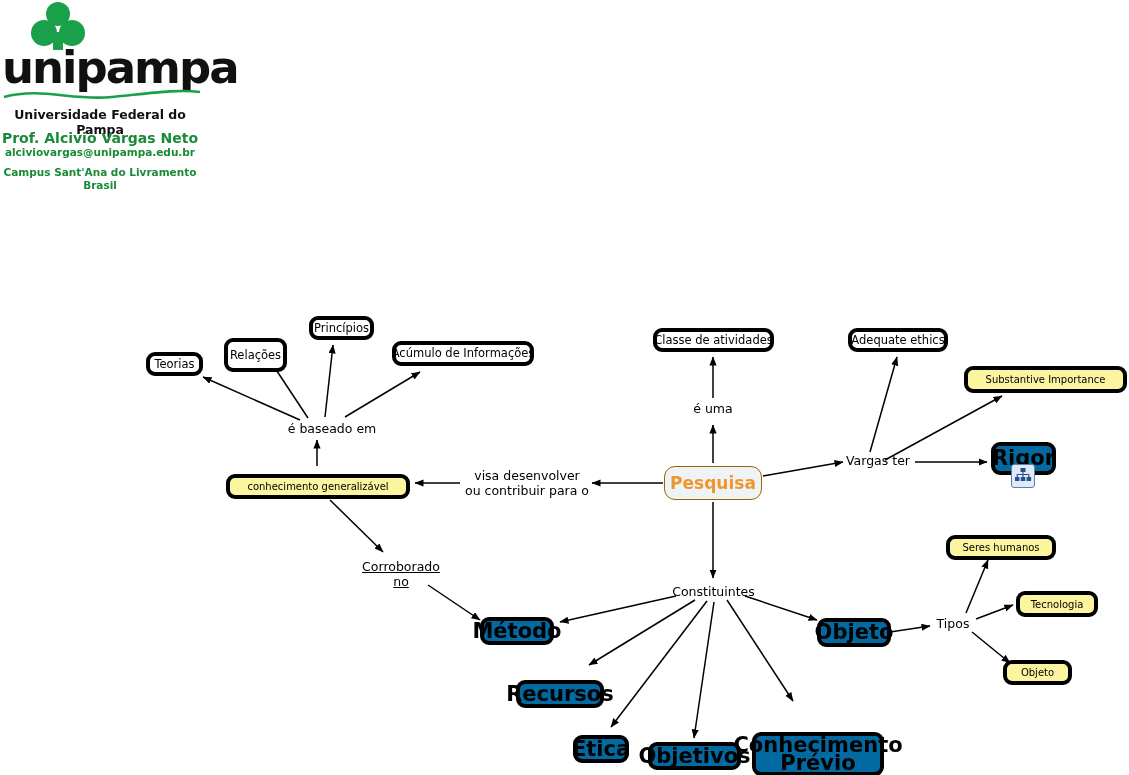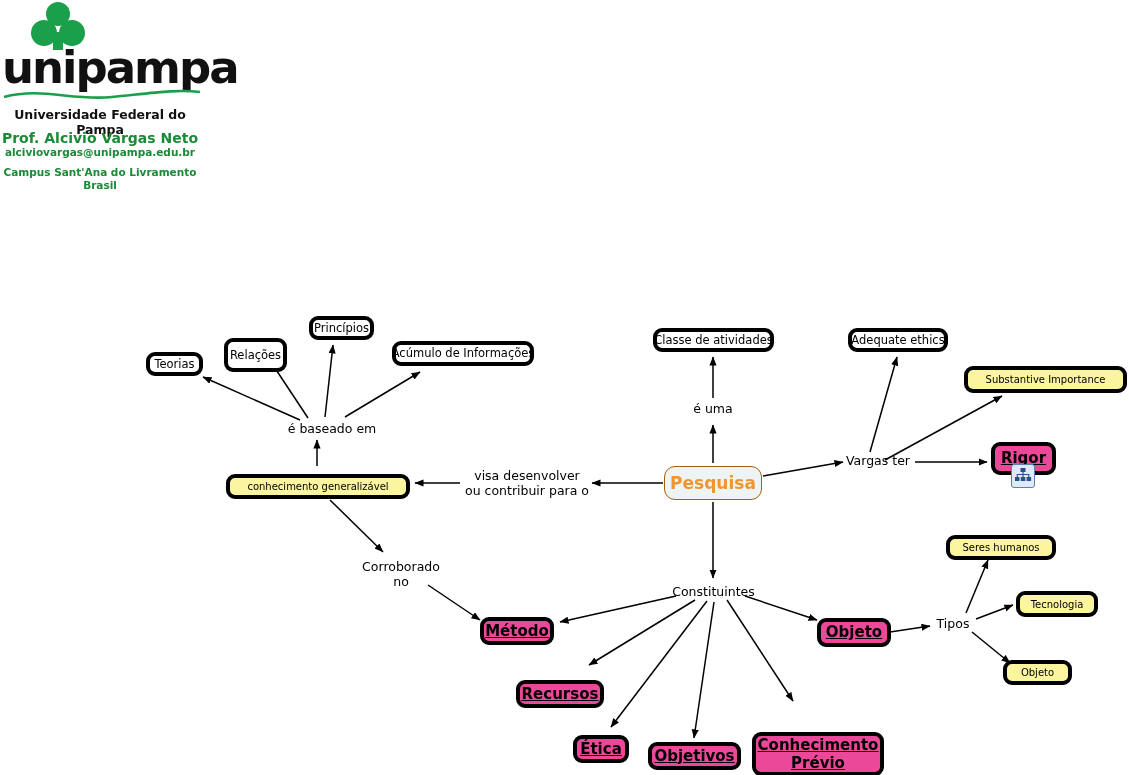--- a/index.html
+++ b/index.html
@@ -114,21 +114,21 @@
     border-radius: 9px;
     background: #ffffff;
     color: #000000;
     font-size: 11.5px;
     line-height: 13px;
     white-space: nowrap;
     z-index: 5;
   }
   .node.plain   { background:#ffffff; font-size:11.5px; }
   .node.yellow  { background:#fbf5a0; font-size:10px; }
-  .node.pink    { background:#ec4899; font-weight:bold; font-size:15px;text-decoration:underline; }
+  .node.pink    { background:#0369a1; font-weight:bold; font-size:21px; }
   .node.central {
     background:#eef4f5;
     border:1px solid #a16207;
     border-radius:11px;
     color:#f0962e;
     font-weight:bold;
     font-size:17px;
   }
   .node.wrap { white-space: normal; line-height: 18px; margin-top: 24px; }
 
@@ -282,20 +282,20 @@
 
   <div class="link-label" style="left:242px; top:421px; width:180px;">é baseado em</div>
 
   <div class="link-label" style="left:663px; top:401px; width:100px;">é uma</div>
 
   <div class="link-label" style="left:461px; top:468px; width:132px;">visa desenvolver
 ou contribuir para o</div>
 
   <div class="link-label" style="left:838px; top:453px; width:80px;">Vargas ter</div>
 
-  <div class="link-label" style="left:350px; top:559px; width:102px;">Corroborado
+  <div class="link-label" style="left:350px; top:559px; width:102px;text-decoration:underline;">Corroborado
 no</div>
 
   <div class="link-label" style="left:655px; top:584px; width:117px;">Constituintes</div>
 
   <div class="link-label" style="left:929px; top:616px; width:48px;">Tipos</div>
 
 </div>
 
 </body></html>

